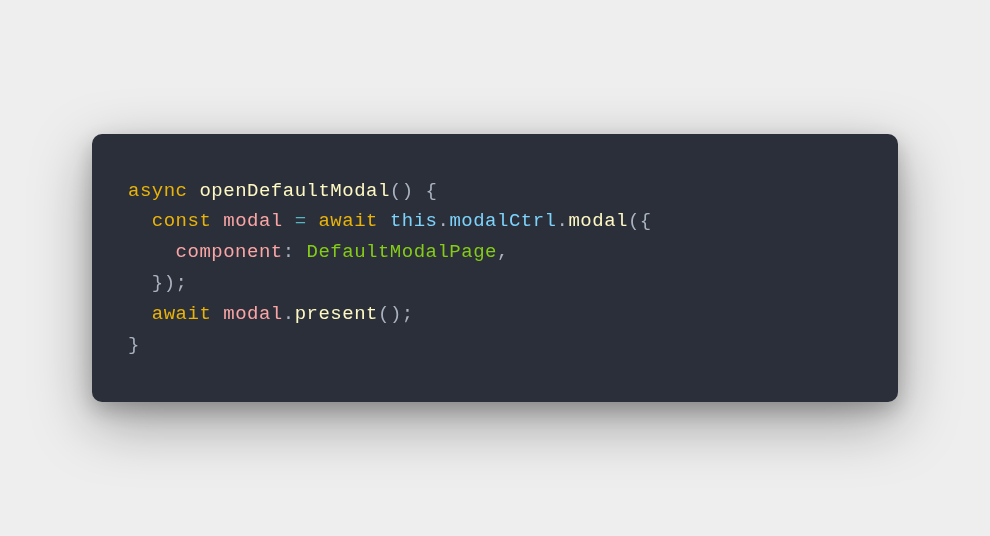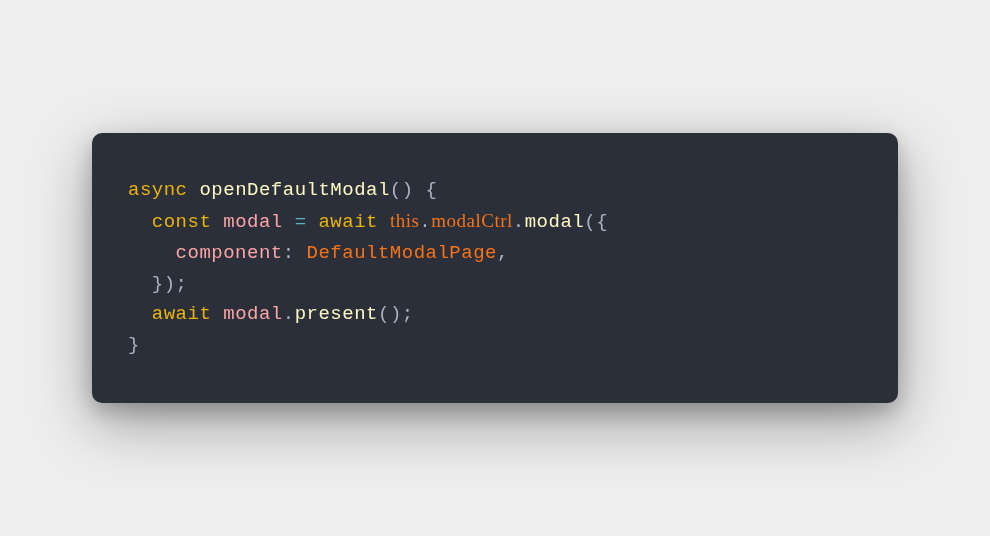--- a/index.html
+++ b/index.html
@@ -27,22 +27,22 @@
       font-family: inherit;
       font-size: 19px;
       line-height: 1.62;
       white-space: pre;
       letter-spacing: 0.5px;
     }
     .tok-keyword { color: #eab308; } 
     .tok-func { color: #fef9c3; } 
     .tok-punct { color: #abb2bf; } 
     .tok-var { color: #fca5a5; } 
-    .tok-this { color: #f97316; font-family: Liberation Serif, serif; } 
-    .tok-type { color: #f97316; } 
+    .tok-this { color: #7dd3fc; } 
+    .tok-type { color: #84cc16; } 
     .tok-op { color: #56b6c2; } 
   </style>
 </head>
 <body>
 
 <div class="code-card">
   <pre id="code-target"><span class="tok-keyword">async</span> <span class="tok-func">openDefaultModal</span><span class="tok-punct">() {</span>
   <span class="tok-keyword">const</span> <span class="tok-var">modal</span> <span class="tok-op">=</span> <span class="tok-keyword">await</span> <span class="tok-this">this</span><span class="tok-punct">.</span><span class="tok-this">modalCtrl</span><span class="tok-punct">.</span><span class="tok-func">modal</span><span class="tok-punct">({</span>
     <span class="tok-var">component</span><span class="tok-punct">: </span><span class="tok-type">DefaultModalPage</span><span class="tok-punct">,</span>
   <span class="tok-punct">});</span>

